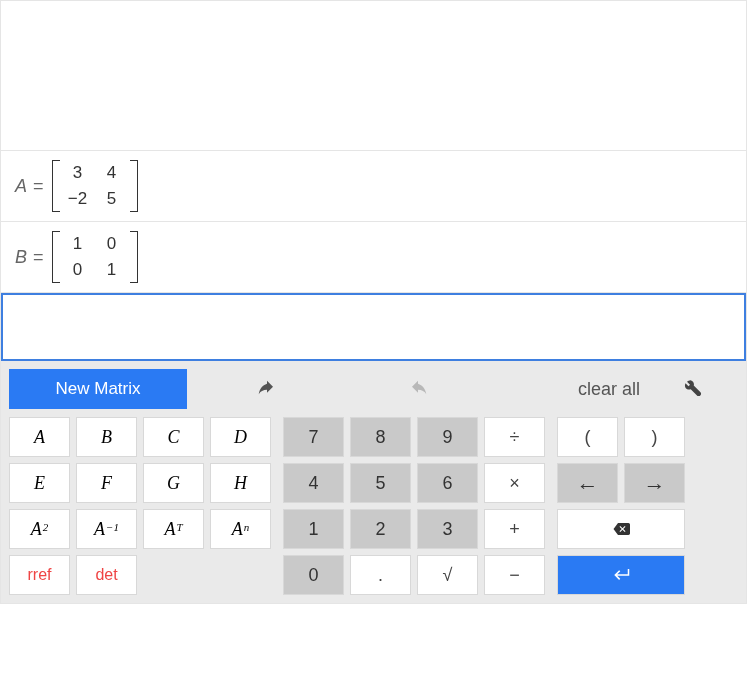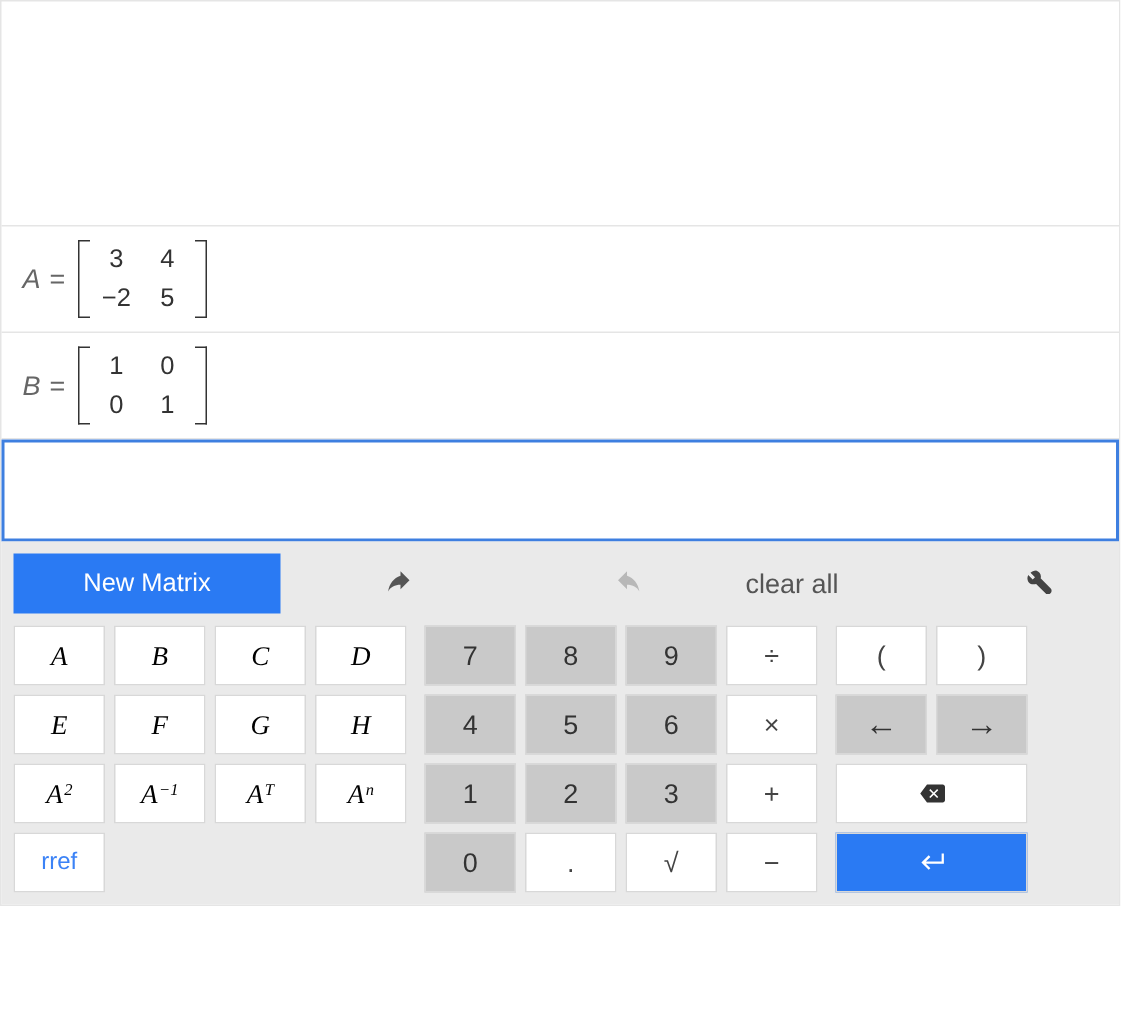--- a/index.html
+++ b/index.html
@@ -43,38 +43,38 @@
   }
   .new-matrix-btn {
     background: #2a7af3; color: #fff; border: none;
     width: 178px; height: 100%; font-size: 17px; cursor: pointer;
   }
   .tool-icon {
     flex: 1; display: flex; align-items: center; justify-content: center;
     height: 100%; cursor: pointer; color: #555; font-size: 20px;
   }
   .tool-icon.disabled { color: #b8b8b8; cursor: default; }
-  .clear-text { flex: 1; text-align: left; color: #555; font-size: 18px; cursor: pointer; }
+  .clear-text { flex: 1; text-align: right; color: #555; font-size: 18px; cursor: pointer; }
   .wrench { flex: 0 0 90px; text-align: center; cursor: pointer; color: #444; }
   .key-grid { display: flex; gap: 12px; }
   .left-block, .mid-block, .right-block {
     display: grid; gap: 6px;
   }
   .left-block { grid-template-columns: repeat(4, 61px); grid-auto-rows: 40px; }
   .mid-block { grid-template-columns: repeat(4, 61px); grid-auto-rows: 40px; }
   .right-block { grid-template-columns: repeat(2, 61px); grid-auto-rows: 40px; }
   .key {
     background: #fff; border: 1px solid #d8d8d8;
     display: flex; align-items: center; justify-content: center;
     font-size: 18px; cursor: pointer; user-select: none;
     font-style: italic; font-family: Georgia, 'Times New Roman', serif;
   }
   .key.op { font-style: normal; font-family: Arial, sans-serif; color: #444; }
   .key.num { background: #c9c9c9; font-style: normal; font-family: Arial, sans-serif; color: #333; }
-  .key.func { font-style: normal; font-family: Arial, sans-serif; font-size: 16px; color: #3b82f6; }
+  .key.func { font-style: normal; font-family: Arial, sans-serif; font-size: 16px; color: #ef4444; }
   .key.arrow { background: #c9c9c9; font-style: normal; color: #333; font-size: 22px; }
   .key.enter { background: #2a7af3; color: #fff; font-style: normal; font-size: 22px; }
   .key sup { font-size: 11px; margin-left: 1px; position: relative; top: -2px; }
   .span2 { grid-column: span 2; }
   .svg-icon { width: 18px; height: 18px; }
 </style>
 </head>
 <body>
 
 <div class="container">
@@ -162,20 +162,21 @@
           </div>
         <div class="key">
             <span>A</span>
             <sup>T</sup>
           </div>
         <div class="key">
             <span>A</span>
             <sup>n</sup>
           </div>
         <div class="key func">rref</div>
+        <div class="key func">det</div>
         <div style="visibility:hidden"></div>
       </div>
 
       <div class="mid-block">
         <div class="key num">7</div>
         <div class="key num">8</div>
         <div class="key num">9</div>
         <div class="key op">÷</div>
         <div class="key num">4</div>
         <div class="key num">5</div>

